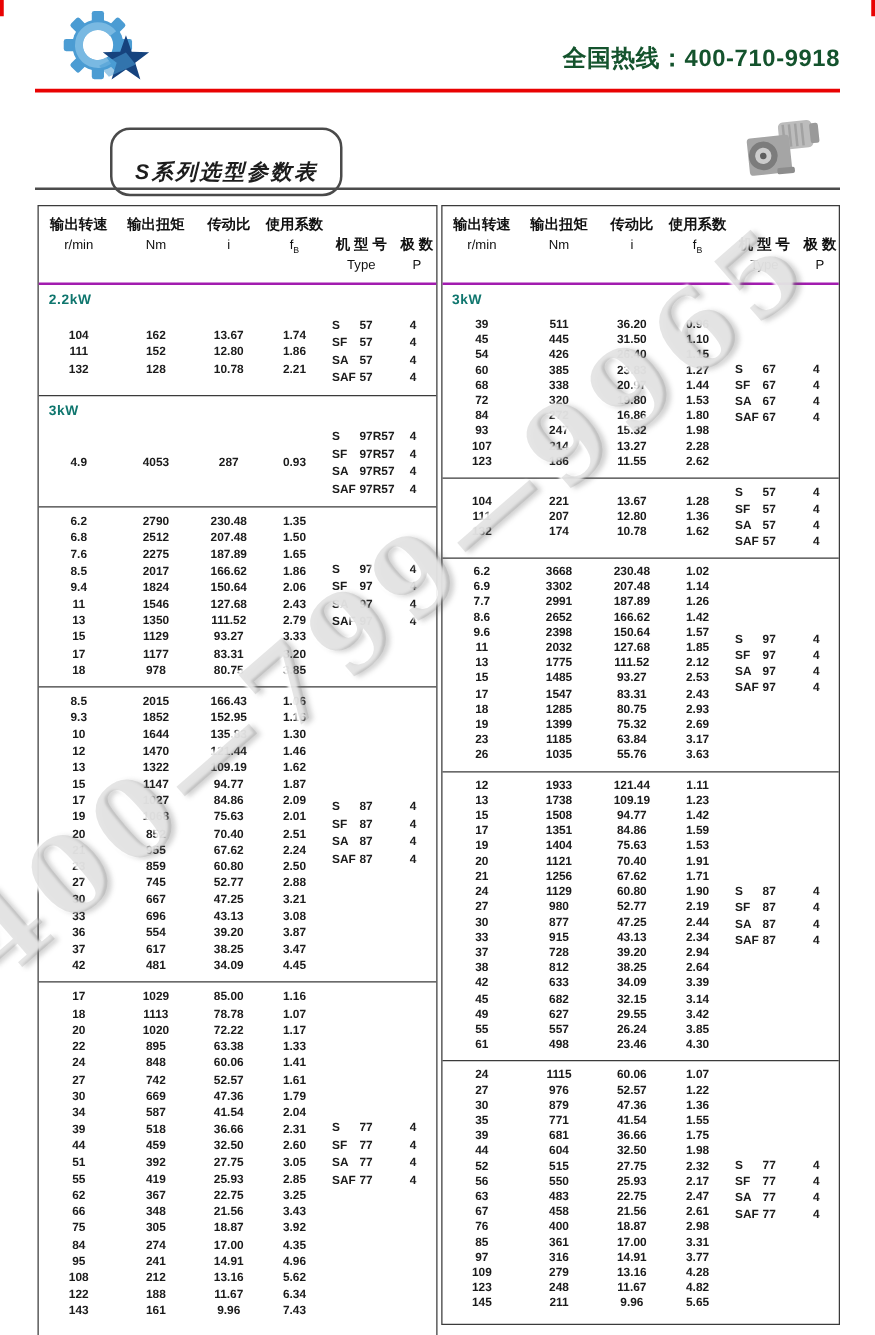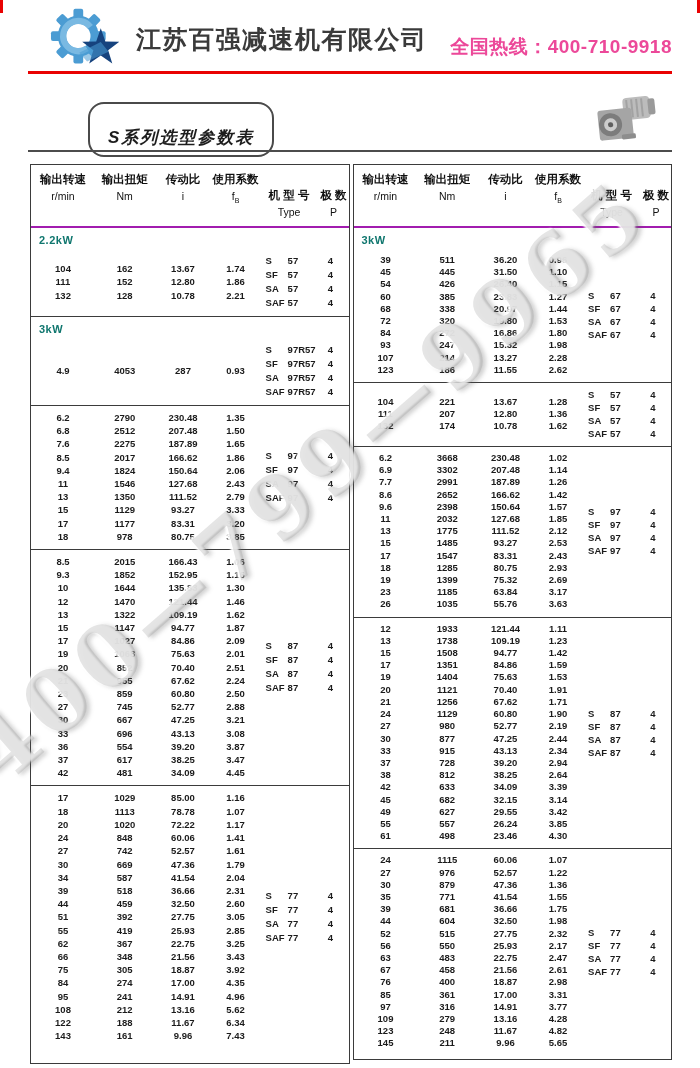--- a/index.html
+++ b/index.html
@@ -102,22 +102,21 @@
               <rect x="-5" y="-28" width="10" height="11" rx="2"></rect>
             </g>
         </g>
         <circle r="21" fill="#4b9cd3"></circle>
         <circle r="12.5" fill="#ffffff"></circle>
         <circle r="15.5" fill="none" stroke="#79b9e2" stroke-width="6.5" stroke-dasharray="72 26" transform="rotate(55)"></circle>
       </g>
       <polygon points="52,20 56.7,33.5 71,33.8 59.6,42.5 63.8,56.2 52,48 40.2,56.2 44.4,42.5 33,33.8 47.3,33.5" fill="#16437e"></polygon>
       <path d="M30 45 L52 34 L60 44 L38 54 Z" fill="#4b9cd3" opacity="0.55"></path>
     </svg>
-    <h1 class="company">江苏百强减速机有限公司</h1>
-    <div class="hotline" style="color: #ec4899;">全国热线：400-710-9918</div>
+    <div class="hotline" style="color: #14532d;">全国热线：400-710-9918</div>
   </div>
 
   <div class="red-rule" style="background: rgb(233, 2, 2);"></div>
 
   <div class="title-row">
     <div class="title-box">S系列选型参数表</div>
     <svg class="photo" width="66" height="56" viewBox="0 0 66 56">
       <g transform="rotate(-6 33 28)">
         <rect x="30" y="8" width="27" height="22" rx="4" fill="#bcbcbc"></rect>
         <rect x="33" y="10" width="2" height="18" fill="#a2a2a2"></rect>
@@ -509,20 +508,26 @@
                 <div class="dcell">78.78</div>
                 <div class="dcell">1.07</div>
               </div>
               <div class="drow">
                 <div class="dcell">20</div>
                 <div class="dcell">1020</div>
                 <div class="dcell">72.22</div>
                 <div class="dcell">1.17</div>
               </div>
               <div class="drow">
+                <div class="dcell">22</div>
+                <div class="dcell">895</div>
+                <div class="dcell">63.38</div>
+                <div class="dcell">1.33</div>
+              </div>
+              <div class="drow">
                 <div class="dcell">24</div>
                 <div class="dcell">848</div>
                 <div class="dcell">60.06</div>
                 <div class="dcell">1.41</div>
               </div>
               <div class="drow">
                 <div class="dcell">27</div>
                 <div class="dcell">742</div>
                 <div class="dcell">52.57</div>
                 <div class="dcell">1.61</div>

